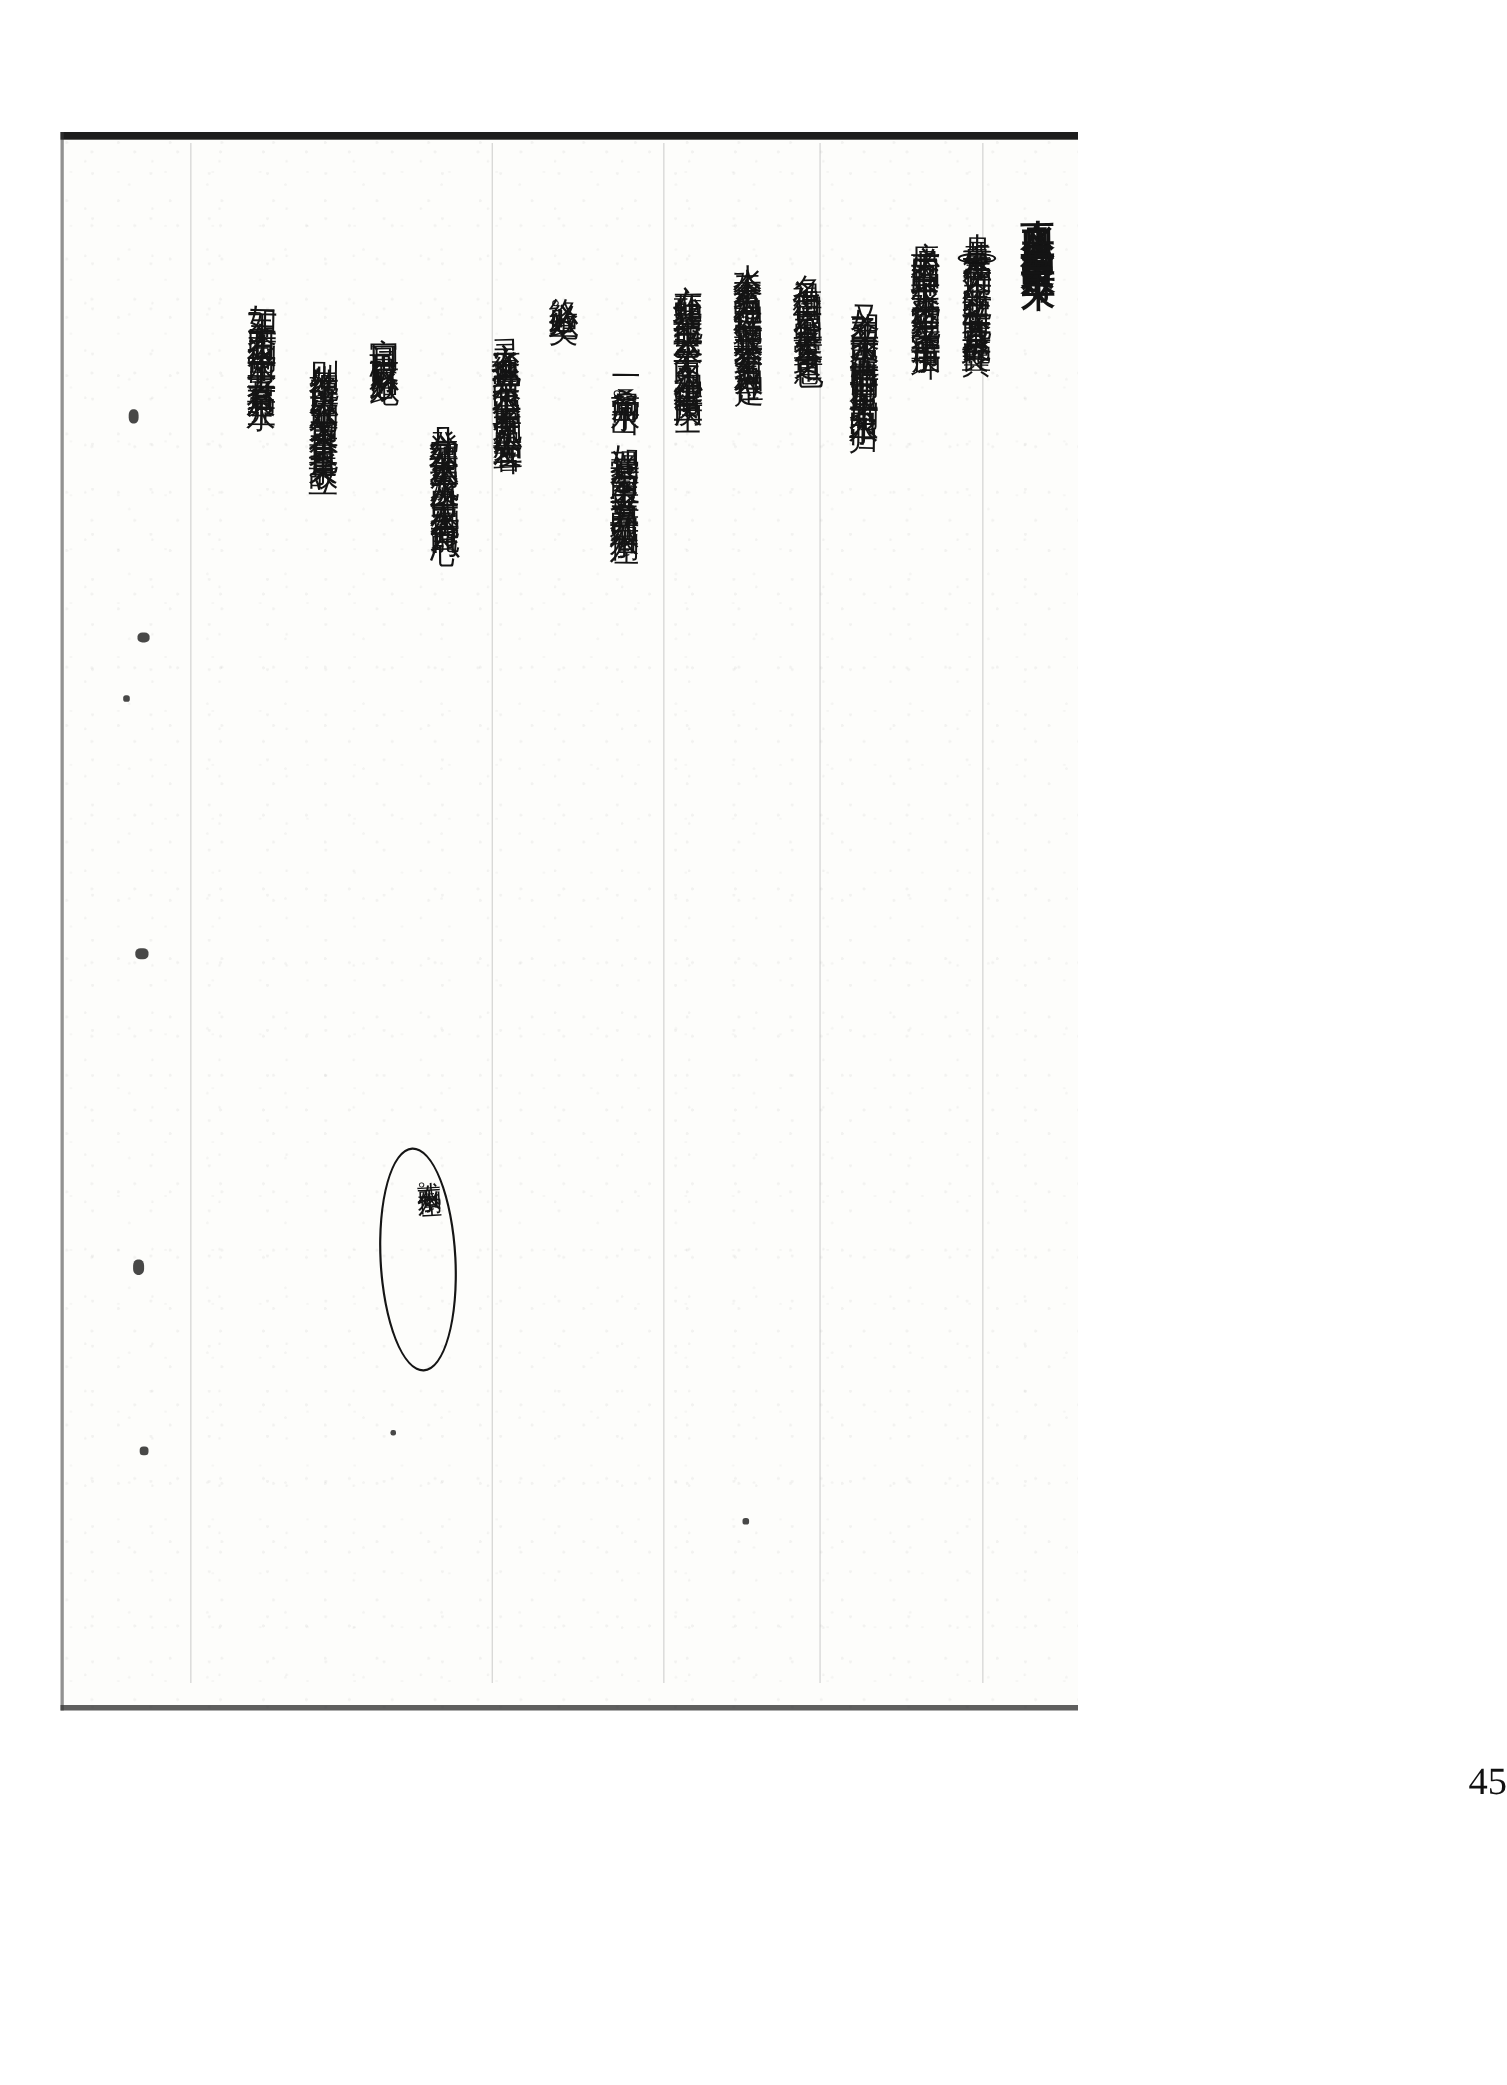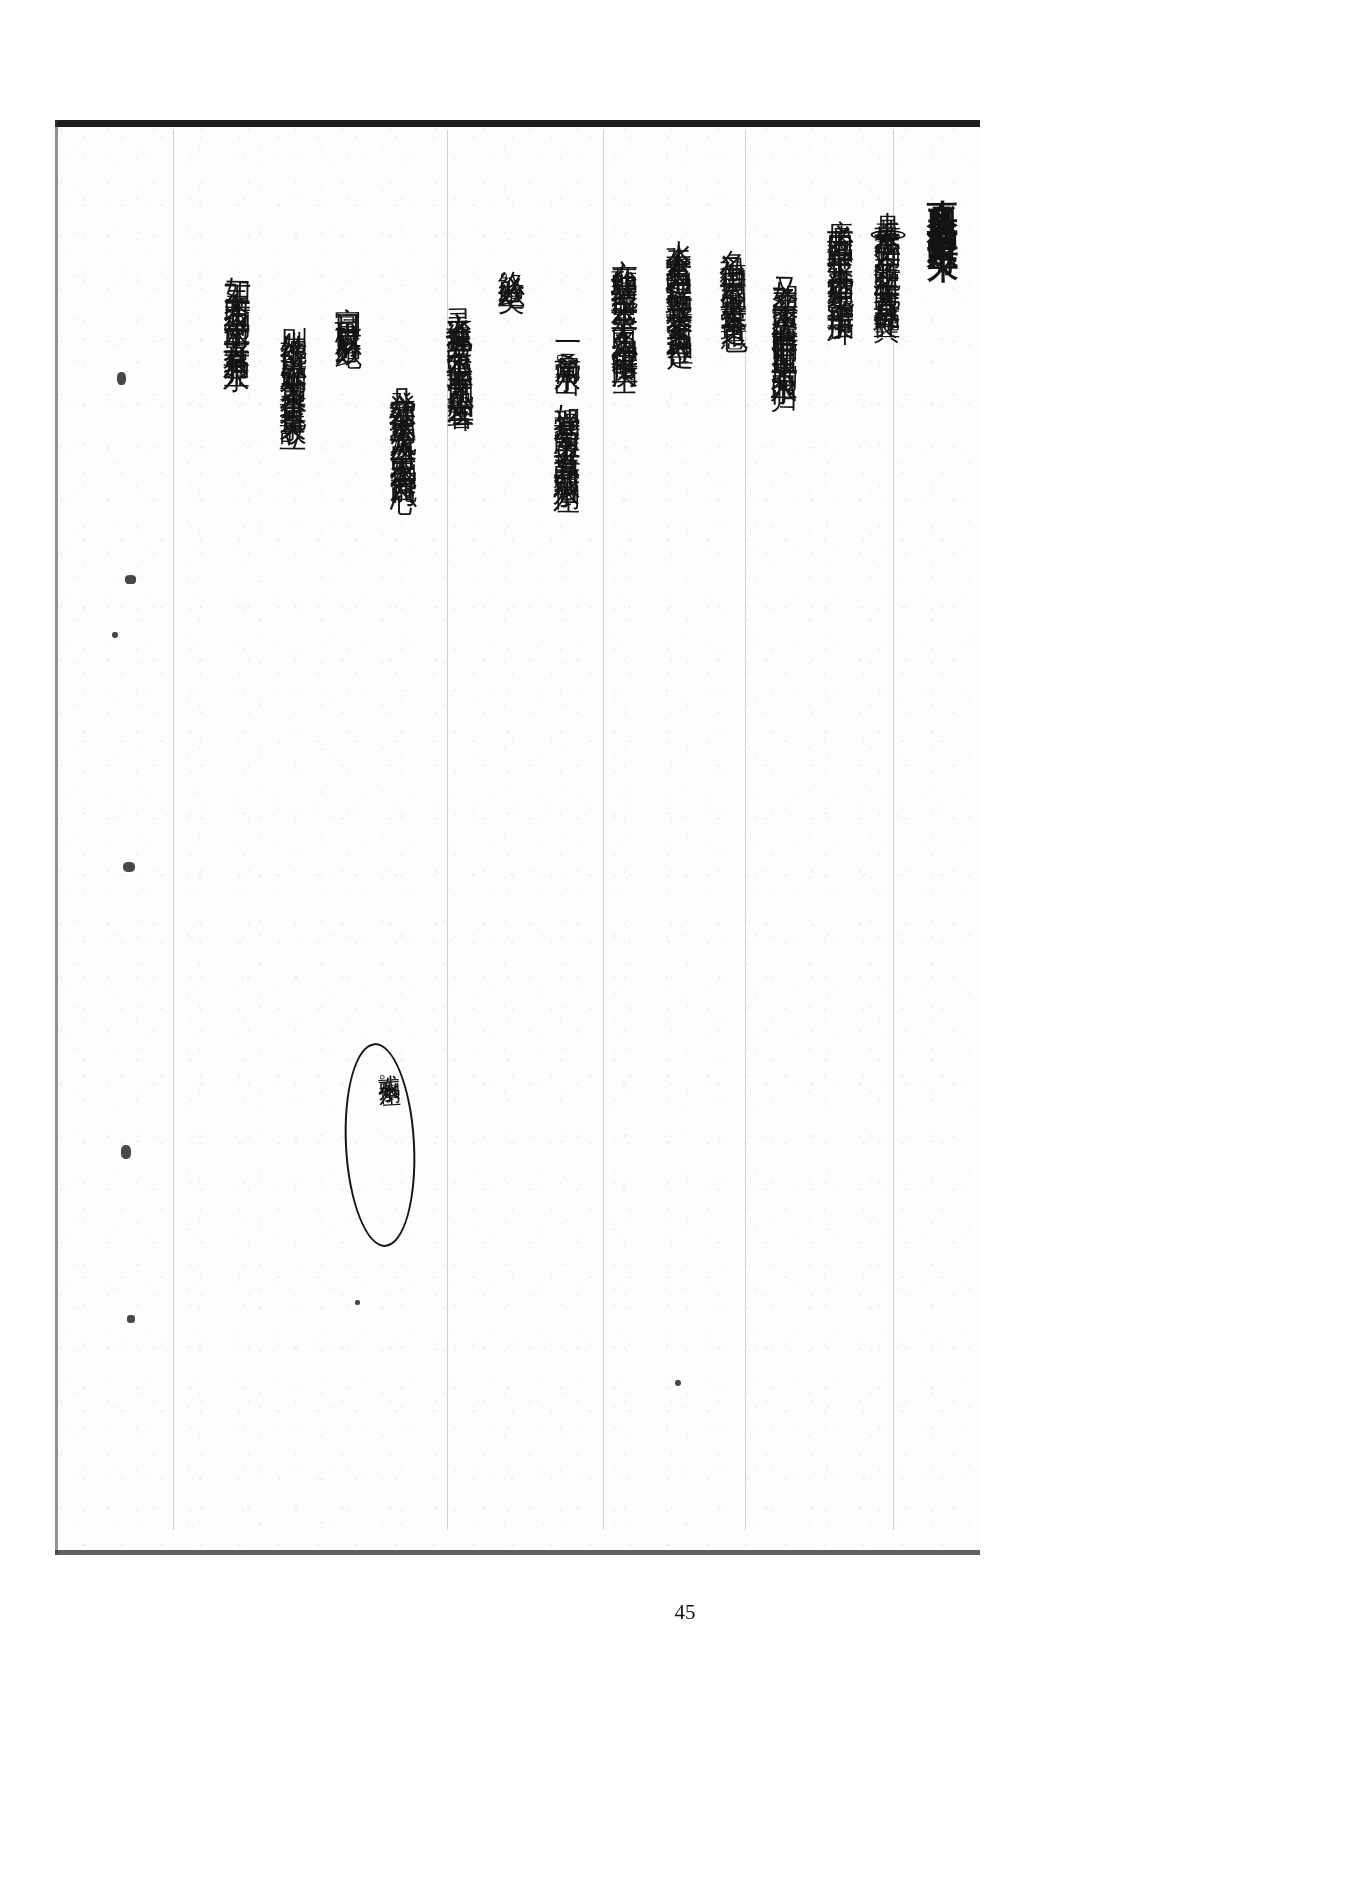--- a/index.html
+++ b/index.html
@@ -139,23 +139,23 @@
     border-radius: 40%;
     opacity: 0.8;
   }
 
   
   #page-number {
     position: absolute;
     left: 0;
     right: 0;
     top: 1600px;
-    text-align: center;
+    text-align: right;
     font-family: "Liberation Serif", serif;
-    font-size: 21px;
+    font-size: 35px;
     color: #111;
   }
 </style>
 </head>
 <body>
 
 <div id="scan-page">
 
   <div id="scan-noise"></div>
   <div class="edge-top"></div>

